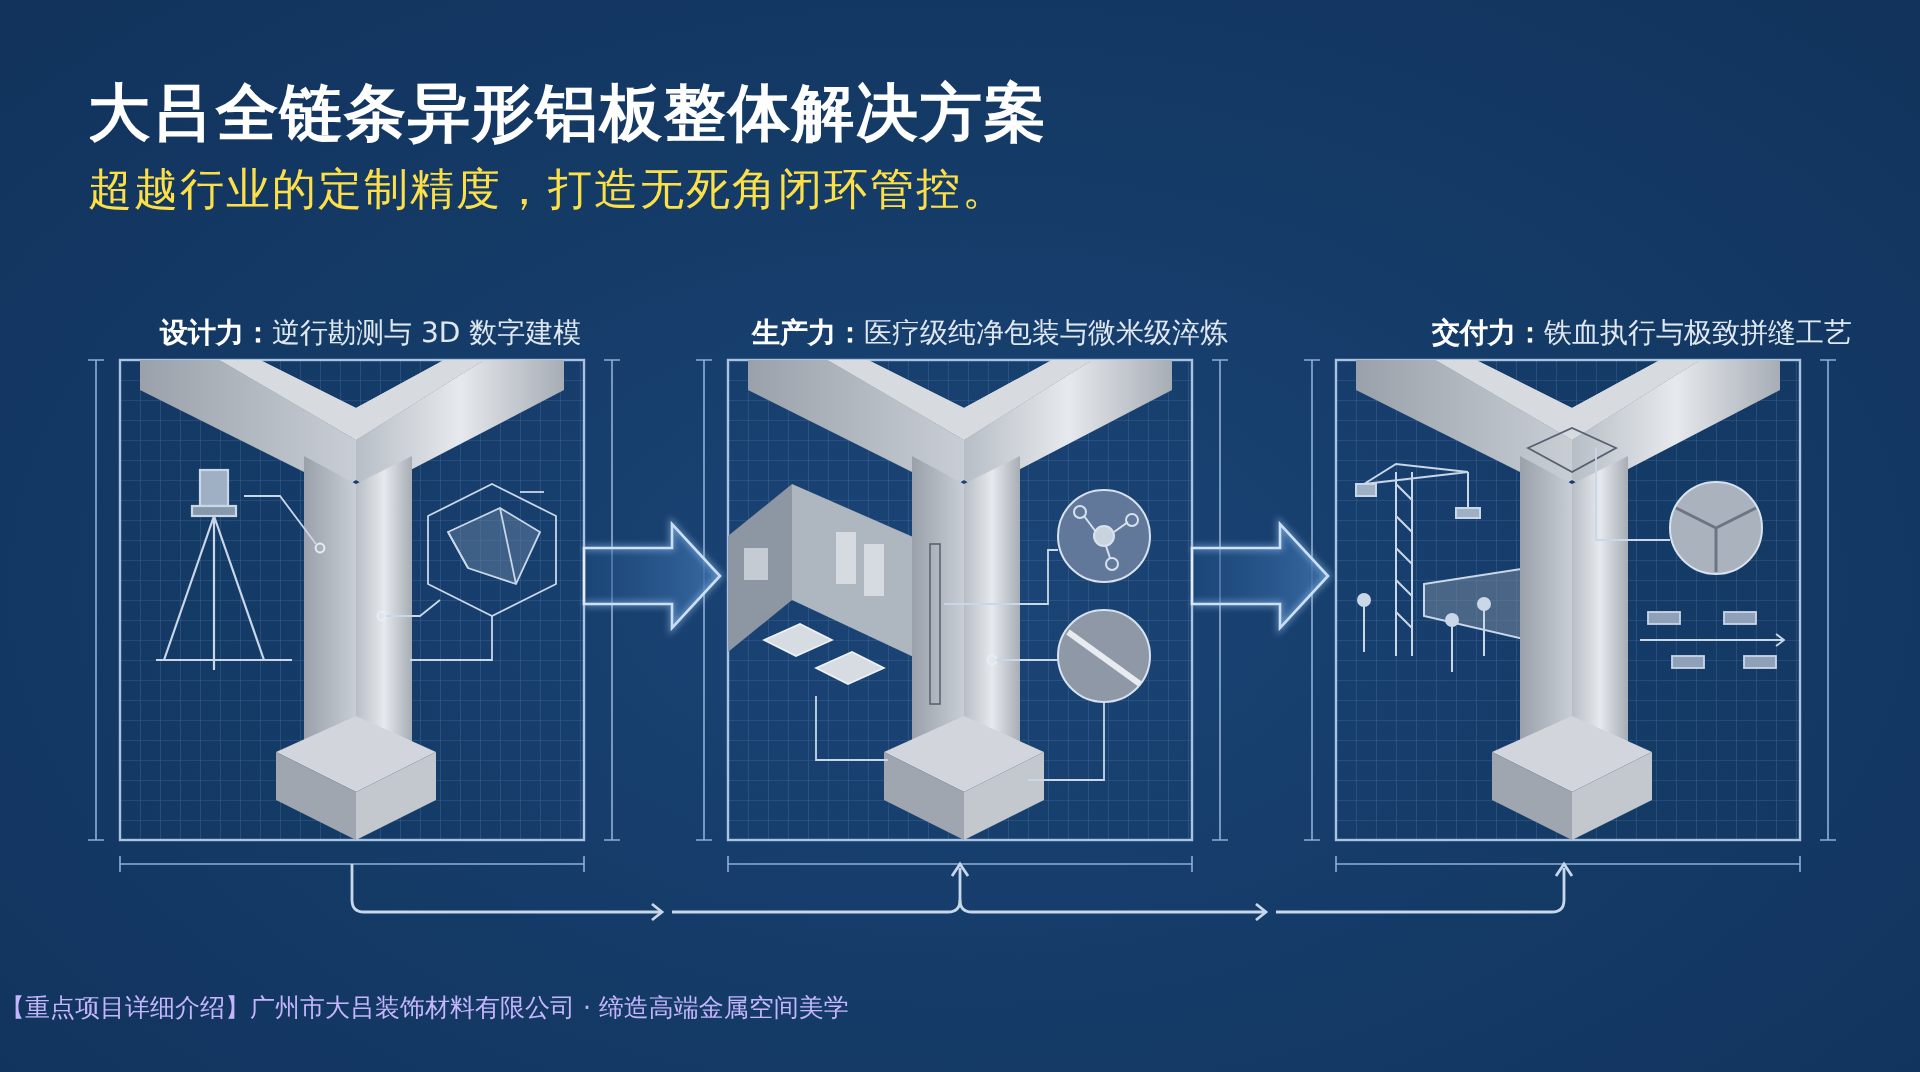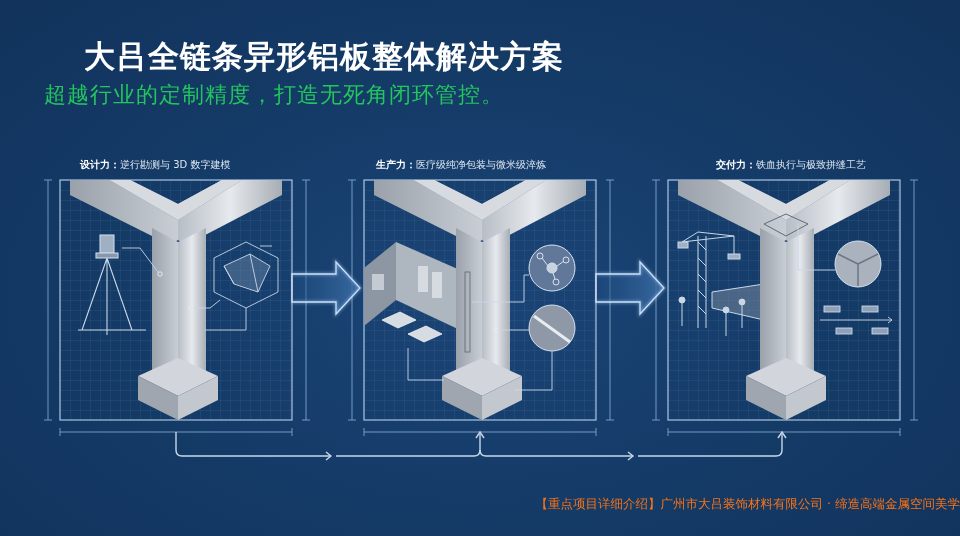--- a/index.html
+++ b/index.html
@@ -1,22 +1,22 @@
 <!DOCTYPE html>
 <html><head>
 <meta charset="utf-8">
 <style>
   html,body{margin:0;padding:0;}
   body{width:960px;height:536px;overflow:hidden;background:#143a66;font-family:"DejaVu Sans","Liberation Sans",sans-serif;position:relative;}
   .bg{position:absolute;inset:0;background:radial-gradient(ellipse at 50% 55%,#1b4577 0%,#143a66 55%,#11335c 100%);}
-  .title{position:absolute;left:44px;top:36px;font-size:31px;font-weight:bold;color:#ffffff;letter-spacing:1px;white-space:nowrap;margin-left:40px;}
-  .subtitle{position:absolute;left:44px;top:80px;font-size:22px;color:#22c55e;letter-spacing:1px;white-space:nowrap;}
-  .panel-label{position:absolute;top:158px;font-size:10px;color:#dfe7f1;white-space:nowrap;}
+  .title{position:absolute;left:44px;top:36px;font-size:31px;font-weight:bold;color:#ffffff;letter-spacing:1px;white-space:nowrap;}
+  .subtitle{position:absolute;left:44px;top:80px;font-size:22px;color:#fde047;letter-spacing:1px;white-space:nowrap;}
+  .panel-label{position:absolute;top:158px;font-size:14px;color:#dfe7f1;white-space:nowrap;}
   .panel-label b{color:#ffffff;font-weight:bold;}
-  .footer{position:absolute;left:0;right:0;top:496px;text-align:right;font-size:12.5px;color:#f97316;white-space:nowrap;}
+  .footer{position:absolute;left:0;right:0;top:496px;text-align:left;font-size:12.5px;color:#c4b5fd;white-space:nowrap;}
   svg{position:absolute;left:0;top:0;}
 </style>
 </head>
 <body>
 
 <div class="bg"></div>
 
 <div class="title">大吕全链条异形铝板整体解决方案</div>
 <div class="subtitle">超越行业的定制精度，打造无死角闭环管控。</div>
 

